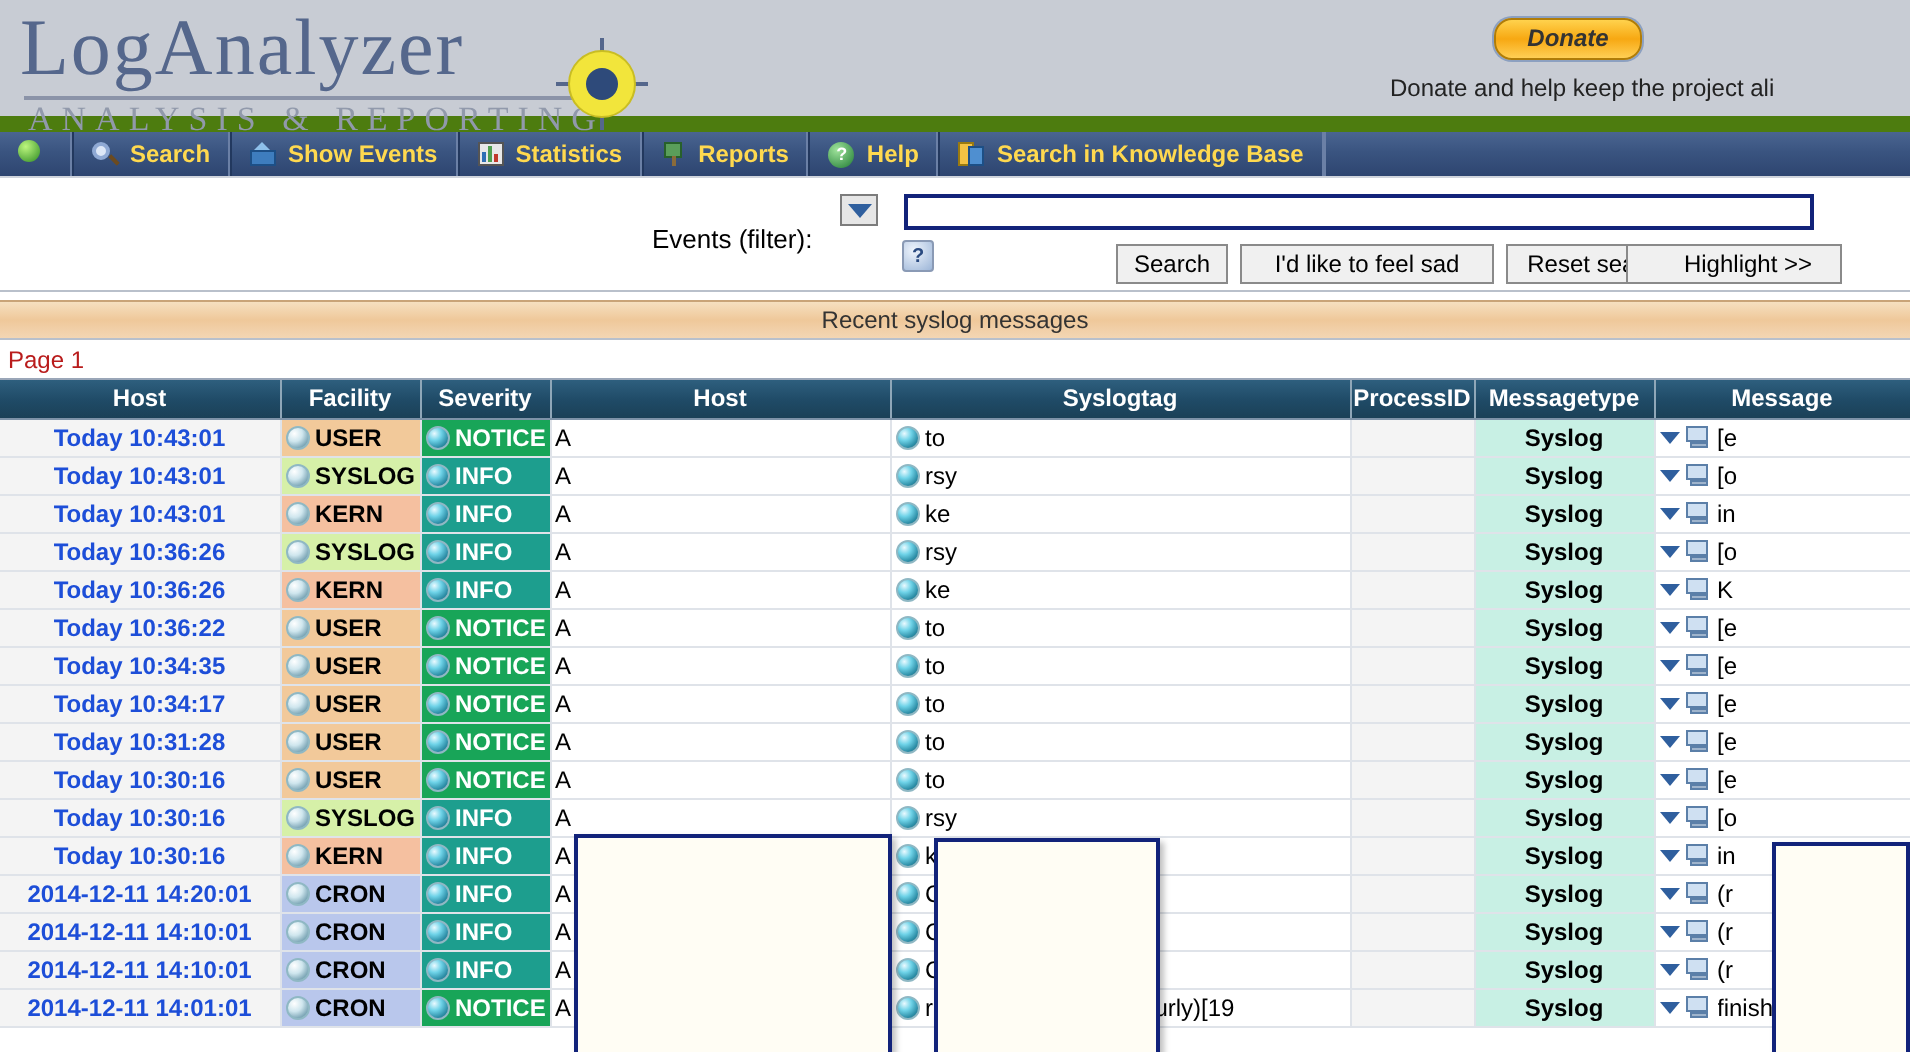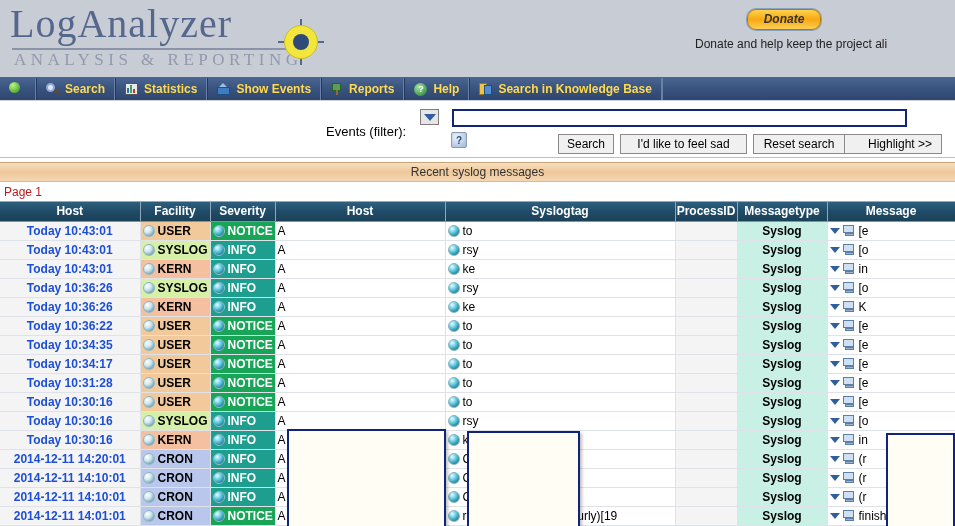--- a/index.html
+++ b/index.html
@@ -8,23 +8,23 @@
     margin: 0; padding: 0;
     width: 955px; height: 526px;
     overflow: hidden;
     background: #ffffff;
     font-family: "Liberation Sans", sans-serif;
   }
 
   
   .banner {
     position: relative;
-    width: 955px; height: 78px;
+    width: 955px; height: 66px;
     background: #c8ccd4;
-    border-bottom: 1px solid #4d7c0f;
+    border-bottom: 8px solid #4d7c0f;
   }
   .logo-wrap {
     position: absolute; left: 6px; top: 2px;
     width: 330px; height: 72px;
   }
   .logo-main {
     font-family: "Liberation Serif", serif;
     font-size: 40px;
     letter-spacing: 1px;
     color: #55678c;
@@ -251,21 +251,21 @@
     border: 1px solid #8a8a8a;
     font-family: "Liberation Sans", sans-serif;
     font-size: 12px; color: #000;
     padding: 0 8px;
     cursor: pointer;
     white-space: nowrap;
   }
   #b-search  { left: 558px; width: 56px; }
   #b-sad     { left: 620px; width: 127px; }
   #b-reset   { left: 753px; width: 92px; }
-  #b-hl      { left: 844px; width: 98px; padding-left: 22px; }
+  #b-hl      { left: 813px; width: 108px; padding-left: 22px; }
 
   
   .recentbar {
     position: relative;
     width: 955px; height: 20px;
     margin-top: 4px;
     background: linear-gradient(to bottom, #f6e0c0 0%, #efc89a 50%, #f3d6b4 100%);
     border-top: 1px solid #c9a478;
     border-bottom: 1px solid #b8c0cc;
   }
@@ -412,33 +412,33 @@
     <span class="ico"><span class="nav-ball"></span></span>
   </div>
   <div class="nav-item">
     <span class="ico ico-mag">
         <i></i>
         <b></b>
       </span>
     <span>Search</span>
   </div>
   <div class="nav-item">
+    <span class="ico ico-house">
+        <b></b>
+        <i></i>
+      </span>
+    <span>Show Events</span>
+  </div>
+  <div class="nav-item">
     <span class="ico ico-stats">
         <i></i>
         <b></b>
         <u></u>
       </span>
     <span>Statistics</span>
-  </div>
-  <div class="nav-item">
-    <span class="ico ico-house">
-        <b></b>
-        <i></i>
-      </span>
-    <span>Show Events</span>
   </div>
   <div class="nav-item">
     <span class="ico ico-report">
         <i></i>
         <b></b>
       </span>
     <span>Reports</span>
   </div>
   <div class="nav-item">
     <span class="ico ico-help">?</span>

